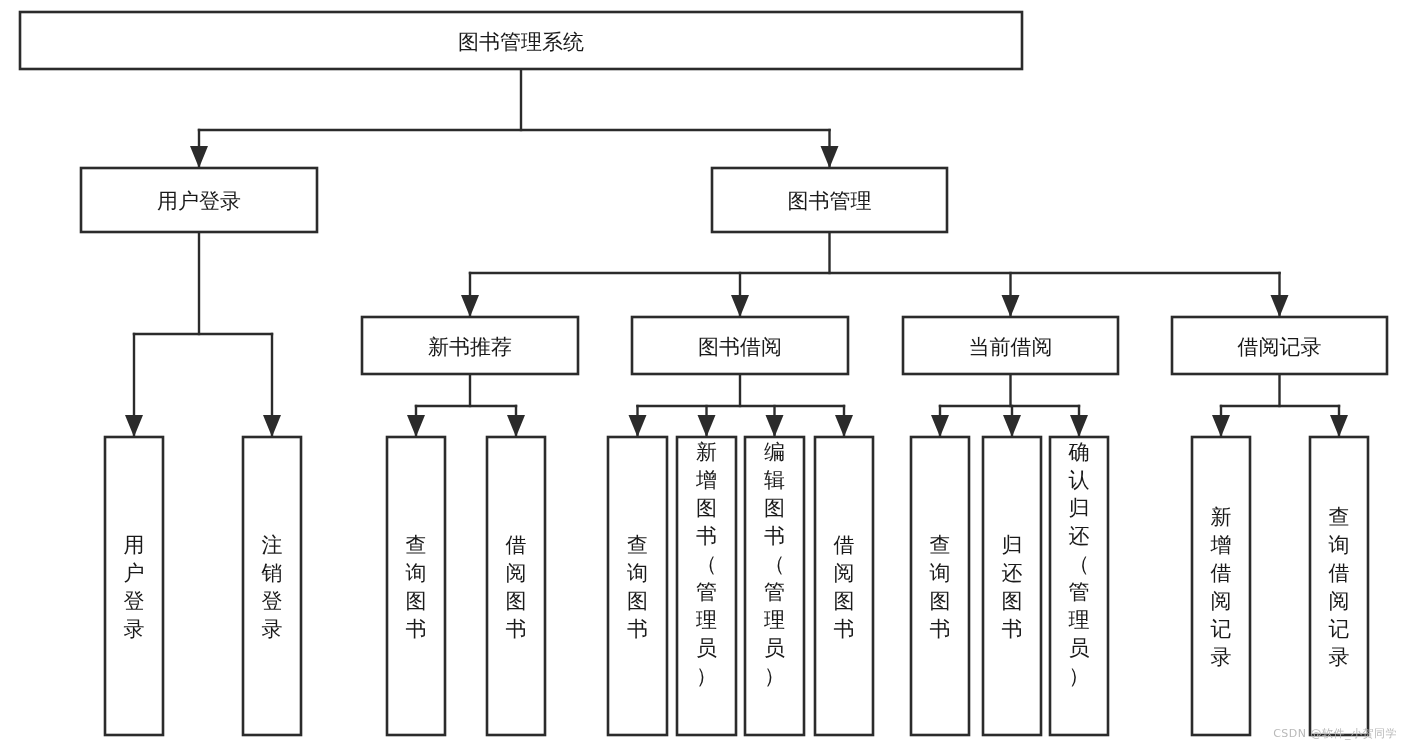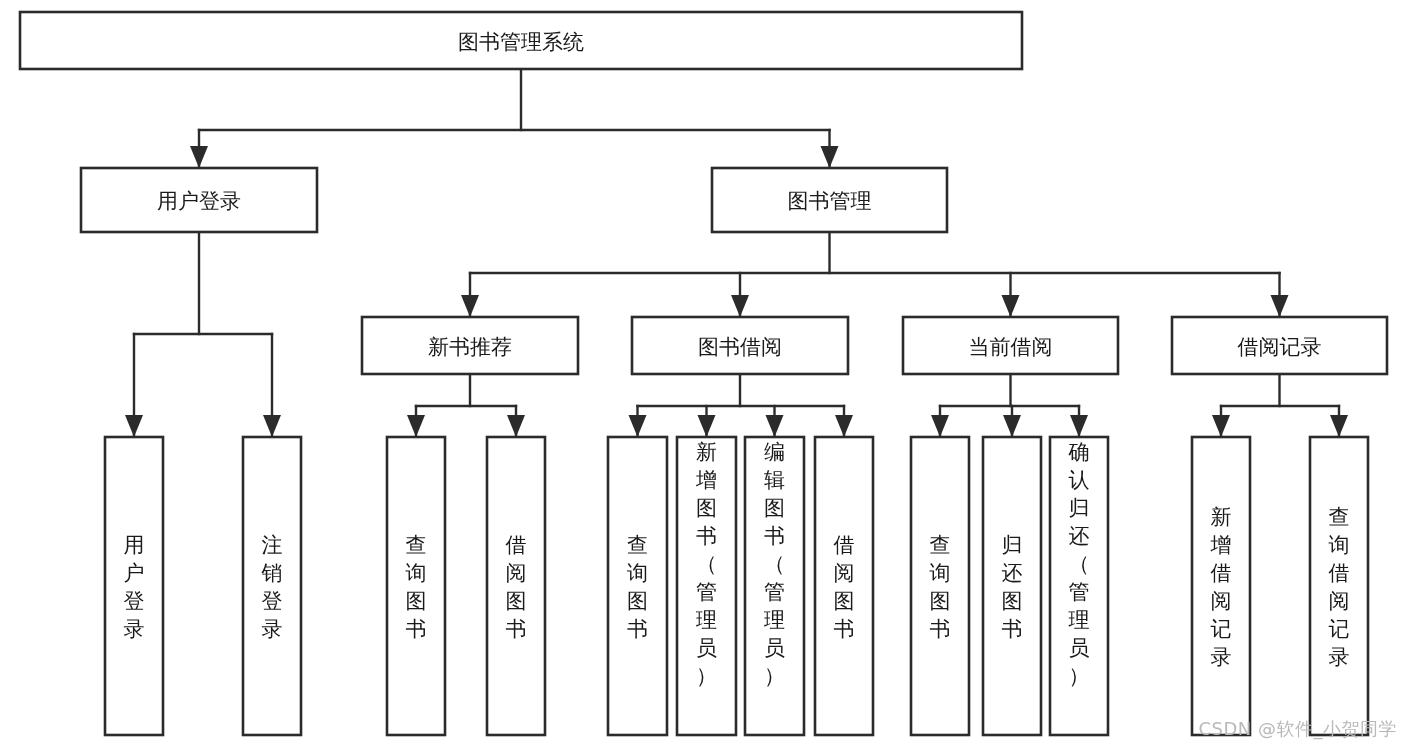--- a/index.html
+++ b/index.html
@@ -53,21 +53,21 @@
     fill: #1a1a1a;
     font-family: "DejaVu Sans", "Liberation Sans", sans-serif;
     font-size: 21px;
     text-anchor: middle;
   }
   .watermark {
     position: absolute;
     right: 8px;
     bottom: 6px;
     color: #b9b9b9;
-    font-size: 18px;
+    font-size: 11px;
     font-family: "DejaVu Sans", "Liberation Sans", sans-serif;
     white-space: nowrap;
     letter-spacing: 0.5px;
     pointer-events: none;
   }
 </style>
 </head>
 <body>
 
 <div id="diagram-root">

